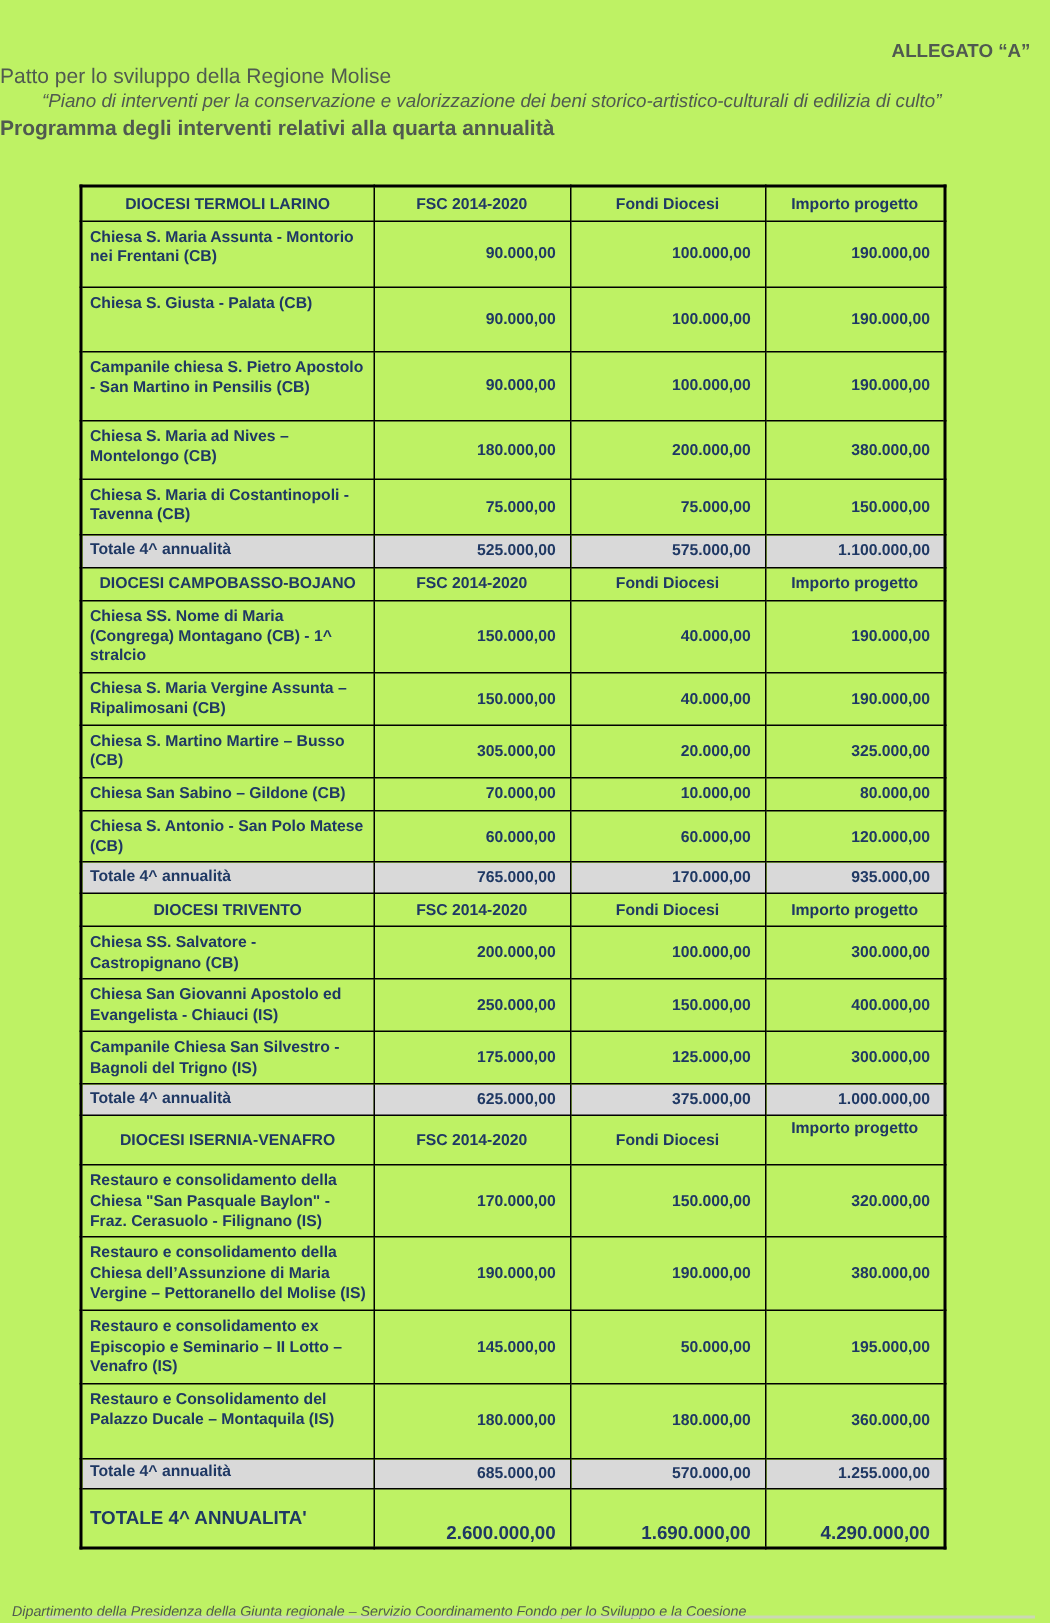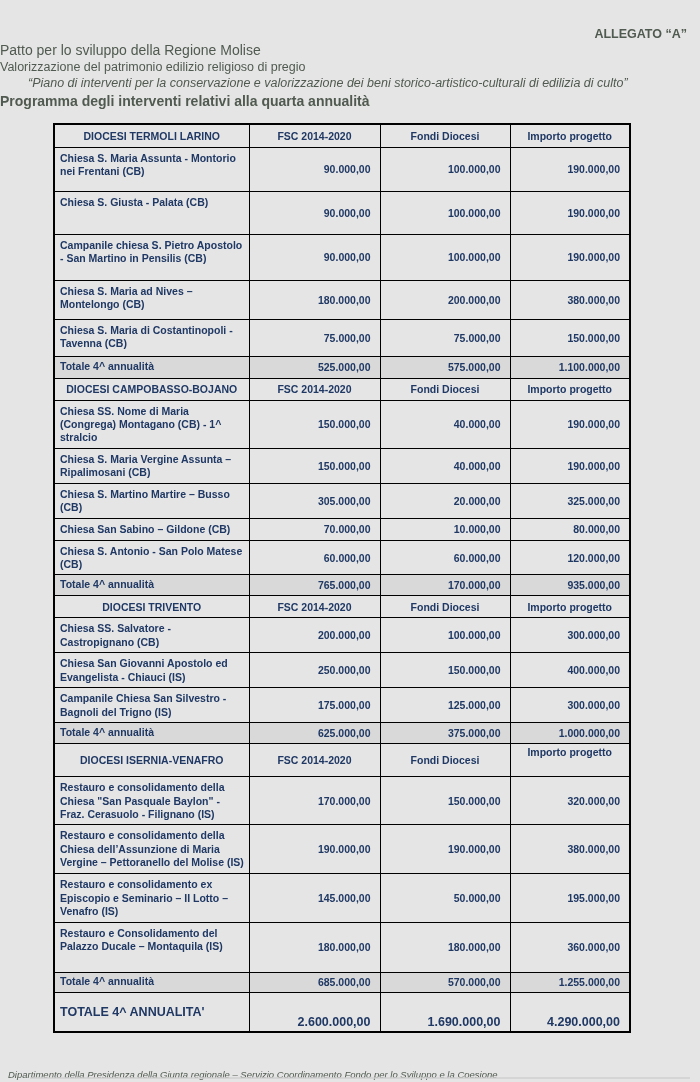--- a/index.html
+++ b/index.html
@@ -1,17 +1,17 @@
 <!DOCTYPE html>
 <html><head>
 <meta charset="utf-8">
 <style>
   html,body{margin:0;padding:0;background:#ffffff;}
   .page{
-    position:relative;width:700px;height:1082px;background:#e5e5e5;overflow:hidden;
+    position:relative;width:700px;height:1082px;background:#bef264;overflow:hidden;
     font-family:"Liberation Sans", sans-serif;
     color:var(--table-text,#1f3864);
   }
   
   .allegato{
     position:absolute;top:27px;right:13px;
     font-size:12.5px;font-weight:bold;color:var(--title-text,#505a50);
   }
   .titles{
     position:absolute;top:42px;left:0;right:0;text-align:left;
@@ -59,21 +59,20 @@
 </style>
 </head>
 <body>
 
 <div class="page" style="--title-text: #505a50; --table-text: #1f3864; --total-row-bg: #d9d9d9; --border: #000000;">
 
   <div class="allegato">ALLEGATO “A”</div>
 
   <div class="titles">
     <div class="title-1">Patto per lo sviluppo della Regione Molise</div>
-    <div class="title-2">Valorizzazione del patrimonio edilizio religioso di pregio</div>
     <div class="title-3">“Piano di interventi per la conservazione e valorizzazione dei beni storico-artistico-culturali di edilizia di culto”</div>
     <div class="title-4">Programma degli interventi relativi alla quarta annualità</div>
   </div>
 
   <table class="funding">
     <colgroup>
       <col style="width:195px">
       <col style="width:131px">
       <col style="width:130px">
       <col style="width:120px">

